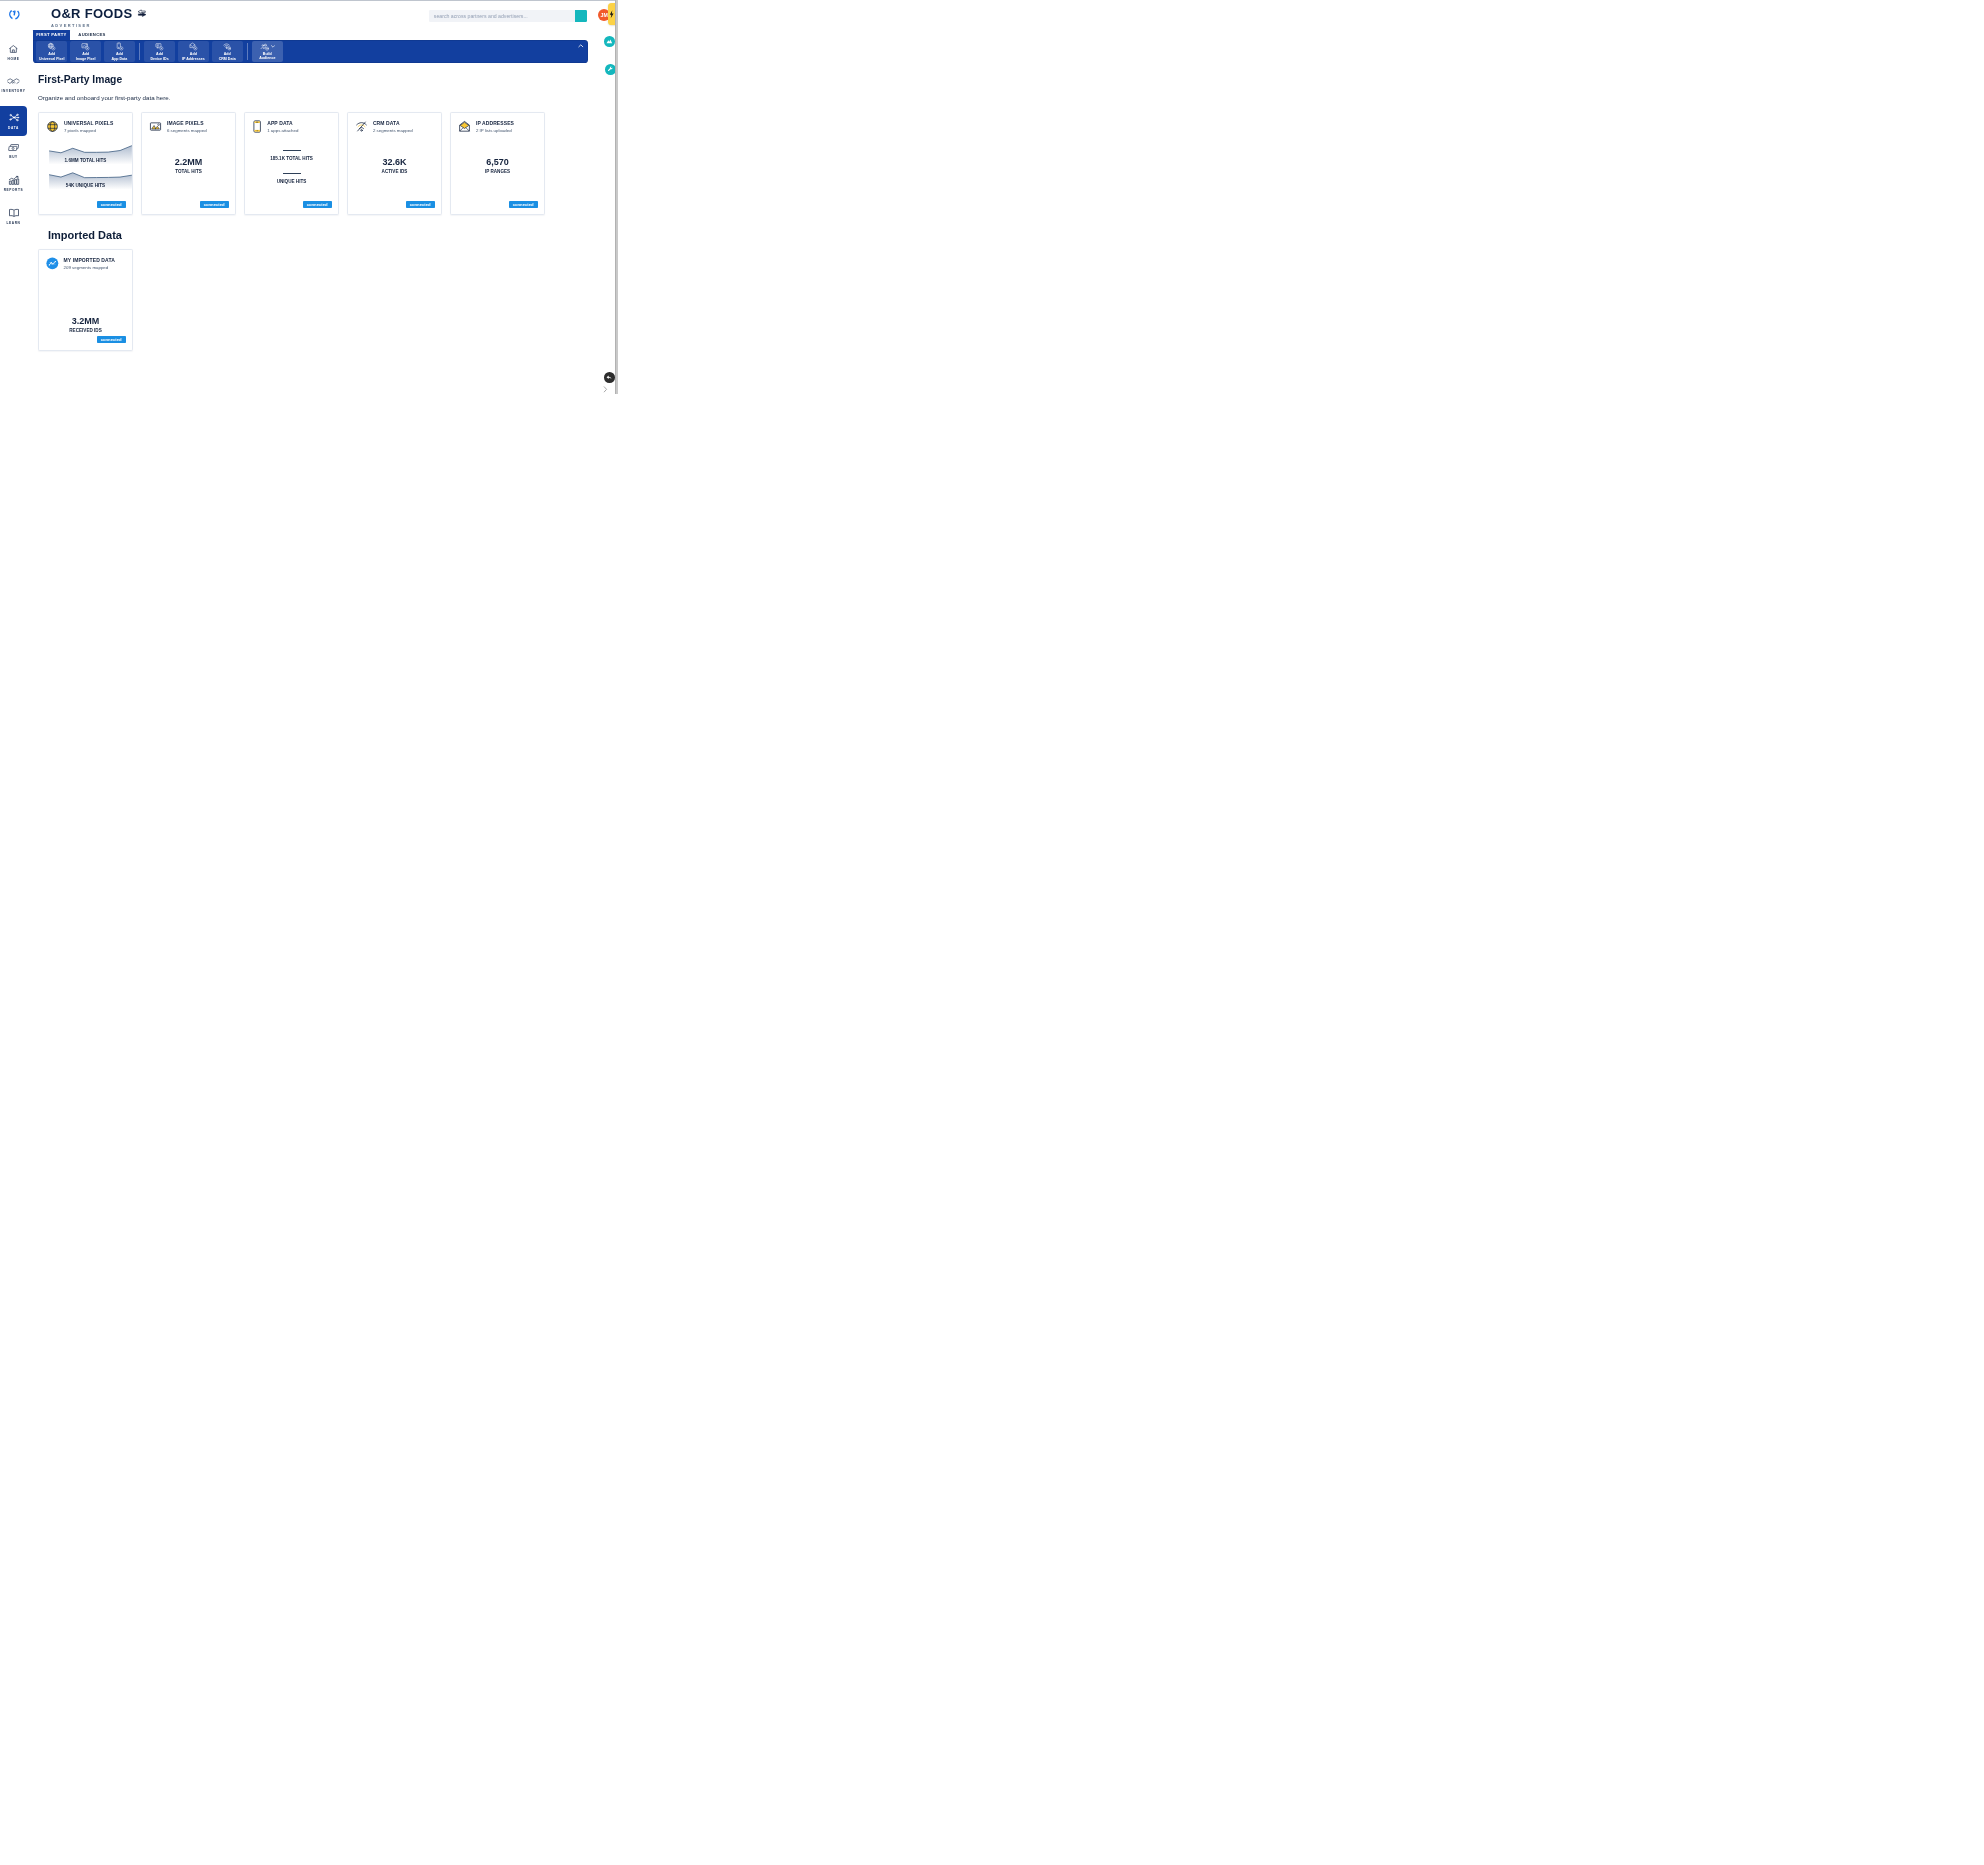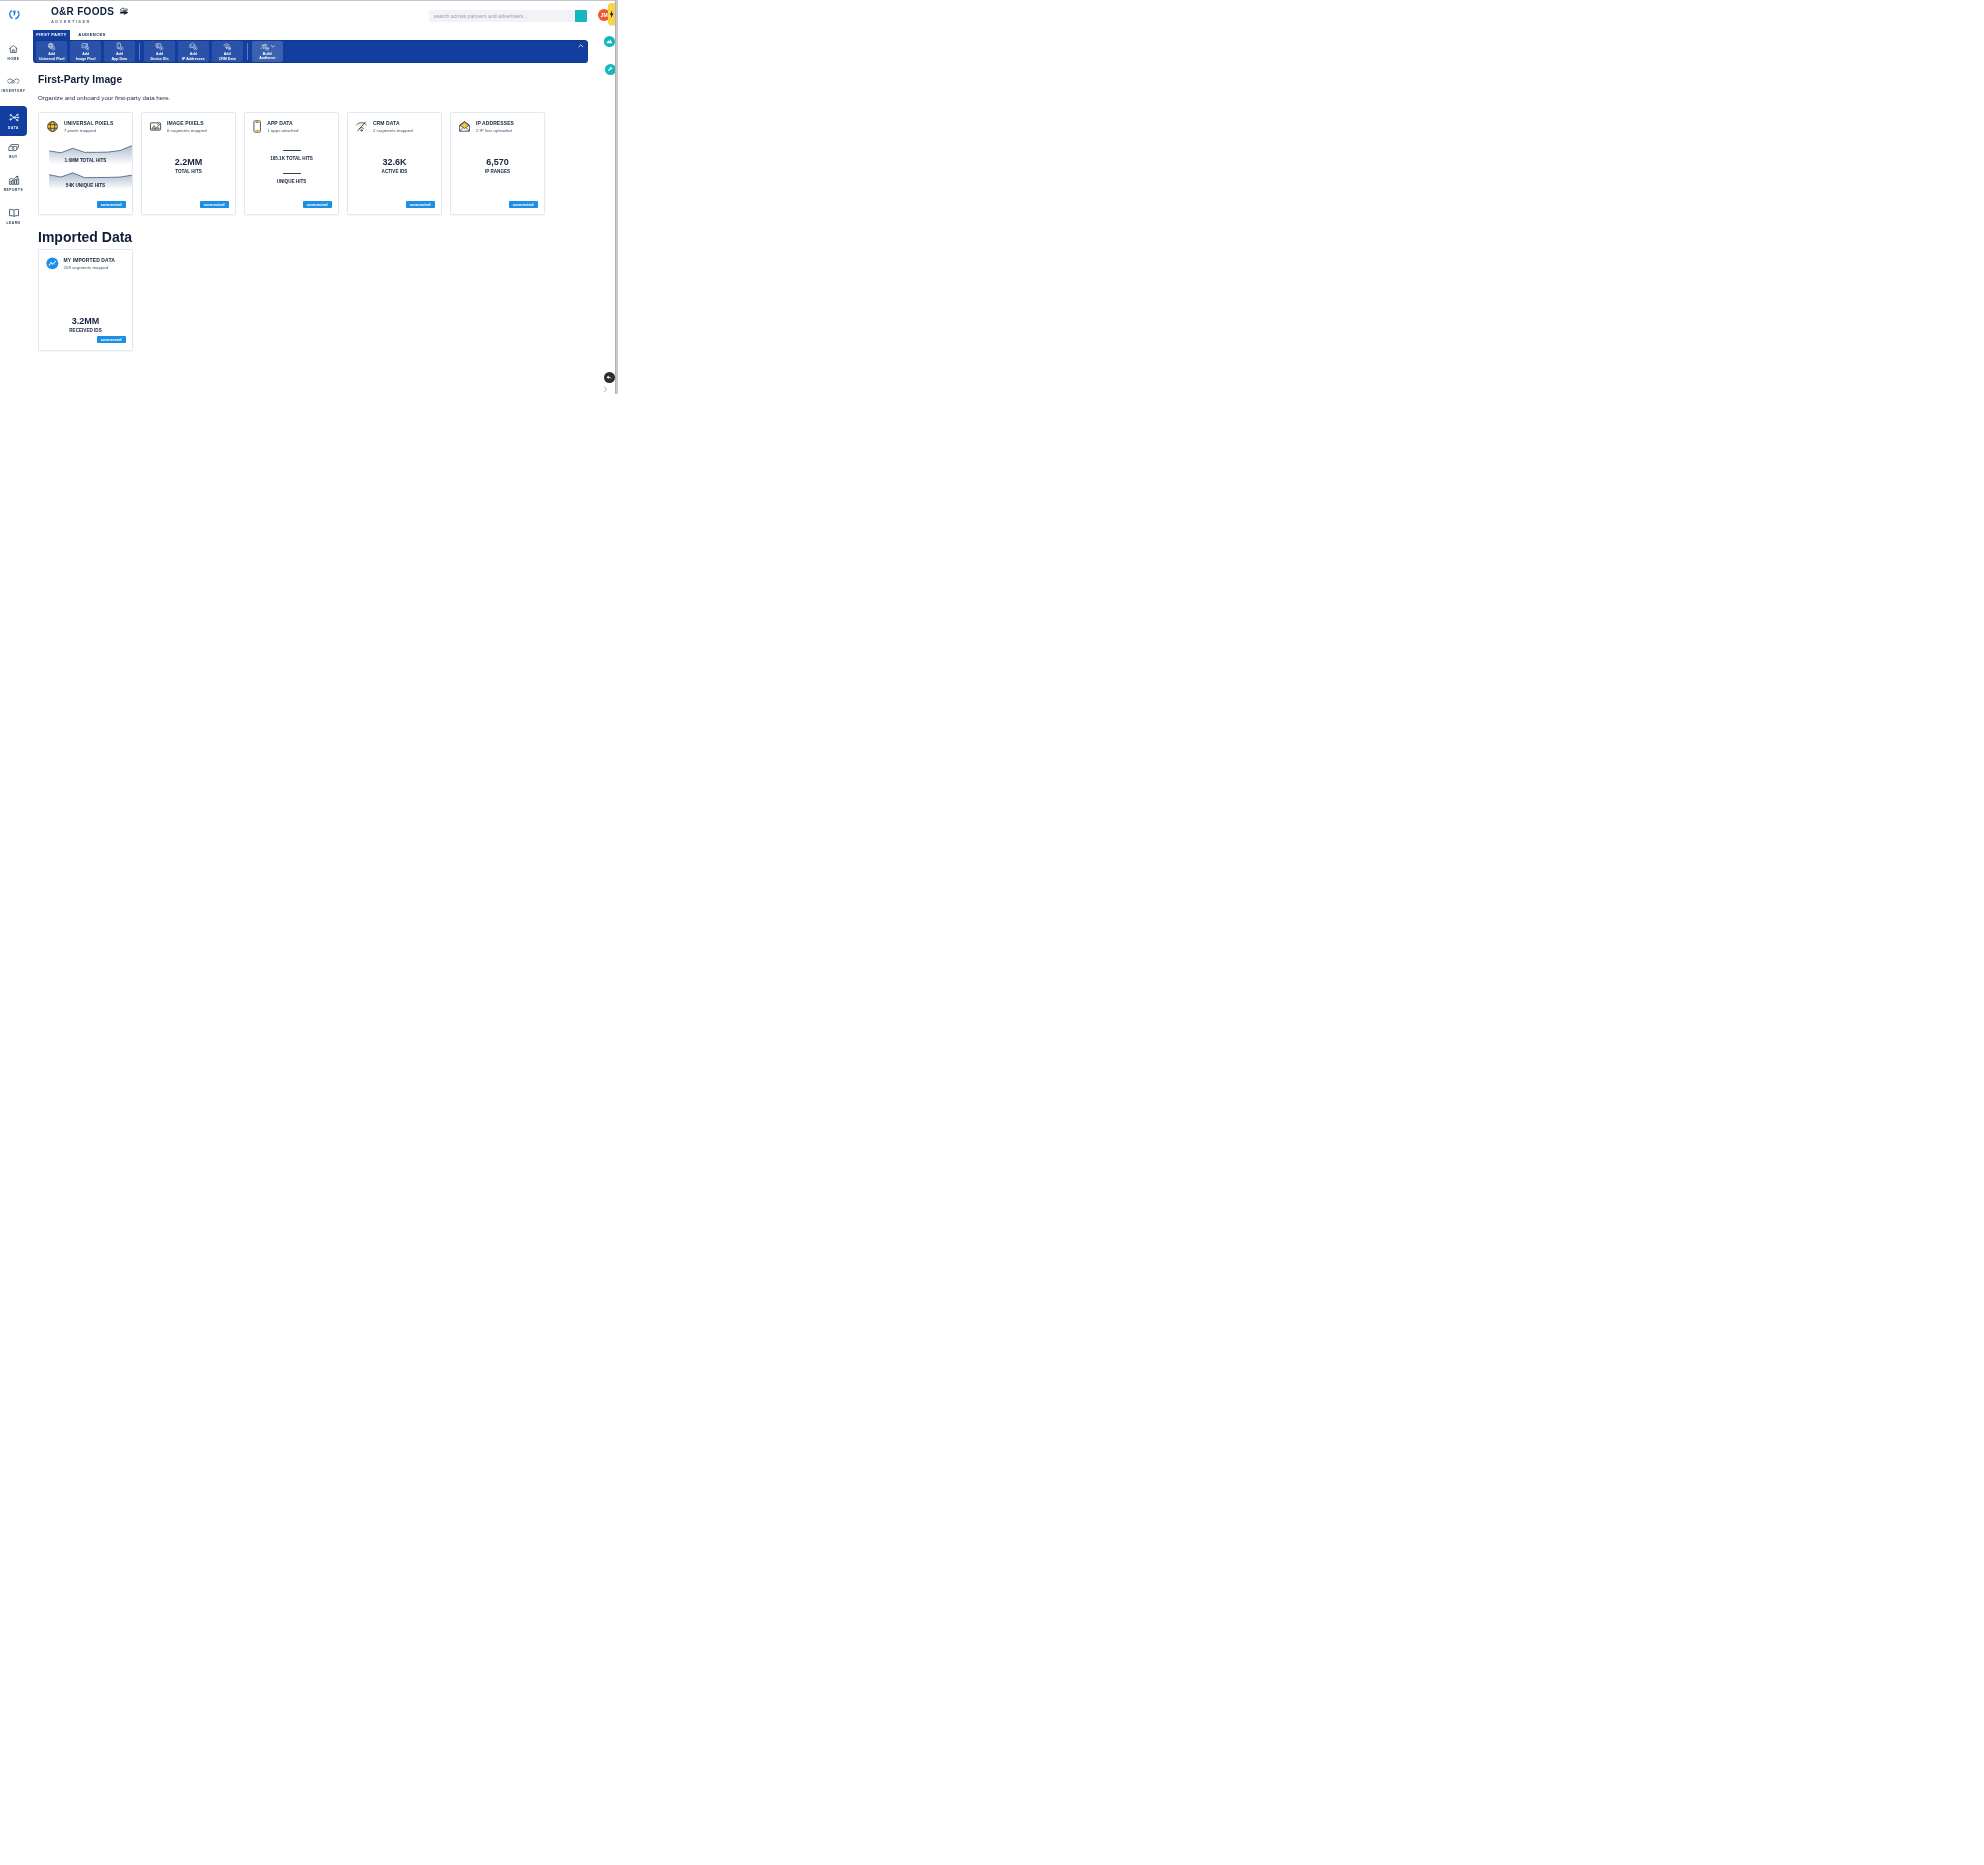--- a/index.html
+++ b/index.html
@@ -6,21 +6,21 @@
   body{
     width:618px;height:394px;position:relative;overflow:hidden;
     background:#ffffff;font-family:"Liberation Sans",sans-serif;
     -webkit-font-smoothing:antialiased;
   }
   .hairline-top{position:absolute;top:0;left:0;right:0;height:0.8px;background:#aab1bd;opacity:.75;}
   
   .header{position:absolute;top:0.8px;left:0;right:2.4px;height:29px;background:#fff;z-index:3;}
   .logo{position:absolute;left:7.5px;top:7.1px;width:12.7px;height:12.7px;}
   .brand{position:absolute;left:51px;top:5.2px;}
-  .brand-name{font-size:10px;font-weight:bold;letter-spacing:0.3px;color:#0c1f3f;display:flex;align-items:center;gap:4px;}
+  .brand-name{font-size:13px;font-weight:bold;letter-spacing:0.3px;color:#0c1f3f;display:flex;align-items:center;gap:4px;}
   .brand-role{font-size:4px;font-weight:600;letter-spacing:1.4px;color:#5d7088;margin-top:1.6px;}
   .search-wrap{position:absolute;left:429px;top:9px;height:12.7px;display:flex;}
   .search-input{width:146px;height:12.7px;background:#f1f3f7;border:0;outline:0;border-radius:1.2px 0 0 1.2px;
     padding:0 4.8px;font-size:5.2px;color:#2c3c55;font-family:"Liberation Sans",sans-serif;box-sizing:border-box;}
   .search-input::placeholder{color:#95a1b5;}
   .search-btn{width:12px;height:12.7px;background:#14b7bd;border:0;border-radius:0 1.2px 1.2px 0;
     display:flex;align-items:center;justify-content:center;cursor:pointer;}
   .avatar{position:absolute;left:598px;top:8.3px;width:12.3px;height:12.3px;border-radius:50%;background:#f15a2b;
     color:#fff;font-size:5.2px;font-weight:bold;display:flex;align-items:center;justify-content:center;cursor:pointer;z-index:4;}
   .lightning{position:absolute;left:608px;top:2.4px;width:7.5px;height:22px;background:#fcd246;border-radius:3.6px 0 0 3.6px;
@@ -45,21 +45,21 @@
   .tbtn{height:19px;min-width:25.4px;padding:1.2px 2.8px 0.8px;border-radius:2px;background:rgba(255,255,255,.10);
     display:flex;flex-direction:column;align-items:center;justify-content:center;gap:1.2px;color:#fff;cursor:pointer;border:0;}
   .tbtn .lbl{font-size:3.6px;line-height:1.25;font-weight:600;text-align:center;color:#fff;}
   .tbtn.build{background:rgba(255,255,255,.18);}
   .icon-row{display:flex;align-items:center;gap:2px;}
   .tb-divider{width:0.4px;height:16.7px;background:rgba(255,255,255,.32);margin:0 1.6px;flex:none;}
   .collapse{position:absolute;right:4px;top:1.6px;cursor:pointer;}
   
   .page-title{position:absolute;left:38px;top:74px;font-size:10.3px;font-weight:bold;color:#0e1e38;}
   .page-sub{position:absolute;left:38px;top:94px;font-size:6.2px;color:#182842;}
-  .imported-title{position:absolute;left:38px;top:229px;font-size:14px;font-weight:bold;color:#0e1e38;}
+  .imported-title{position:absolute;left:48px;top:229px;font-size:11px;font-weight:bold;color:#0e1e38;}
   
   .cards-row{position:absolute;left:38px;top:112px;display:flex;gap:8px;}
   .card{position:relative;width:95px;height:103px;background:#fff;border:0.4px solid #e4e9f1;border-radius:1.6px;
     box-shadow:0 0.4px 1.2px rgba(30,50,90,.05);box-sizing:border-box;}
   .card.imported{position:absolute;left:38px;top:249px;height:102px;}
   .card-head{position:absolute;left:7.1px;top:7.1px;display:flex;gap:4.8px;align-items:flex-start;}
   .card-title{font-size:5px;font-weight:bold;color:#16243f;letter-spacing:0.1px;}
   .card-sub{font-size:4.4px;color:#43556e;margin-top:1.6px;}
   .spark{position:absolute;left:8.7px;}
   .spark-label{position:absolute;left:0;width:100%;text-align:center;font-size:4.6px;font-weight:bold;color:#15233d;}

